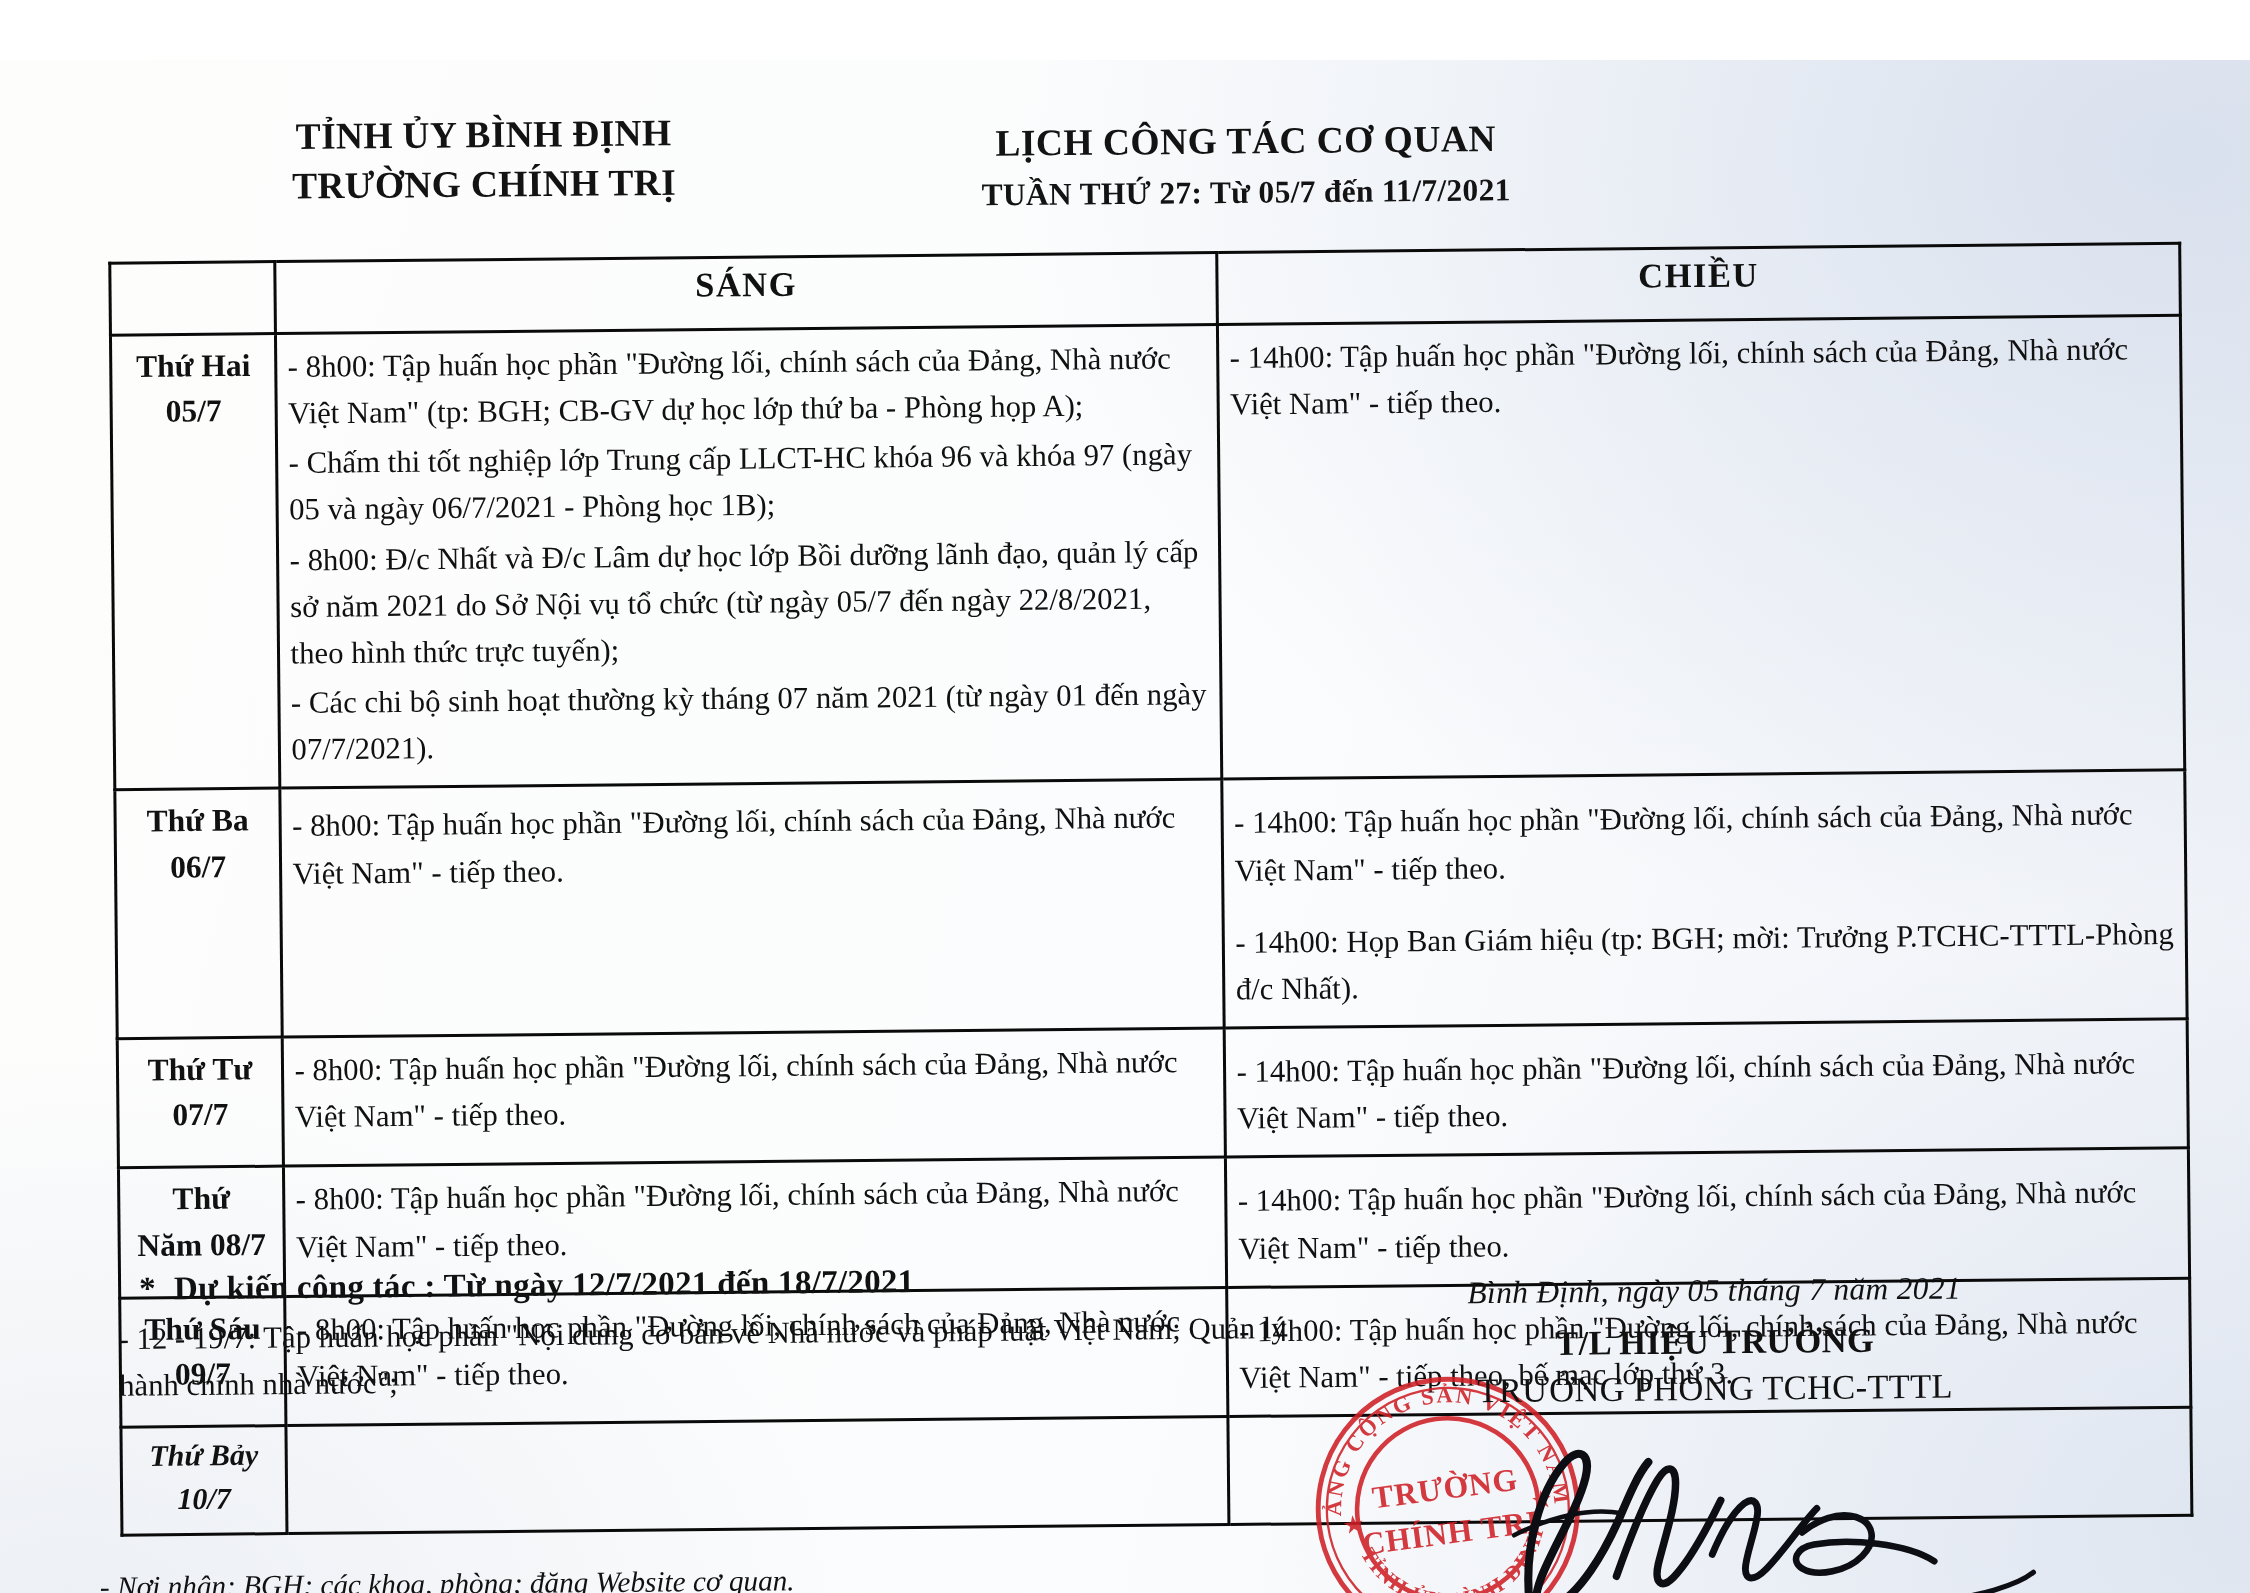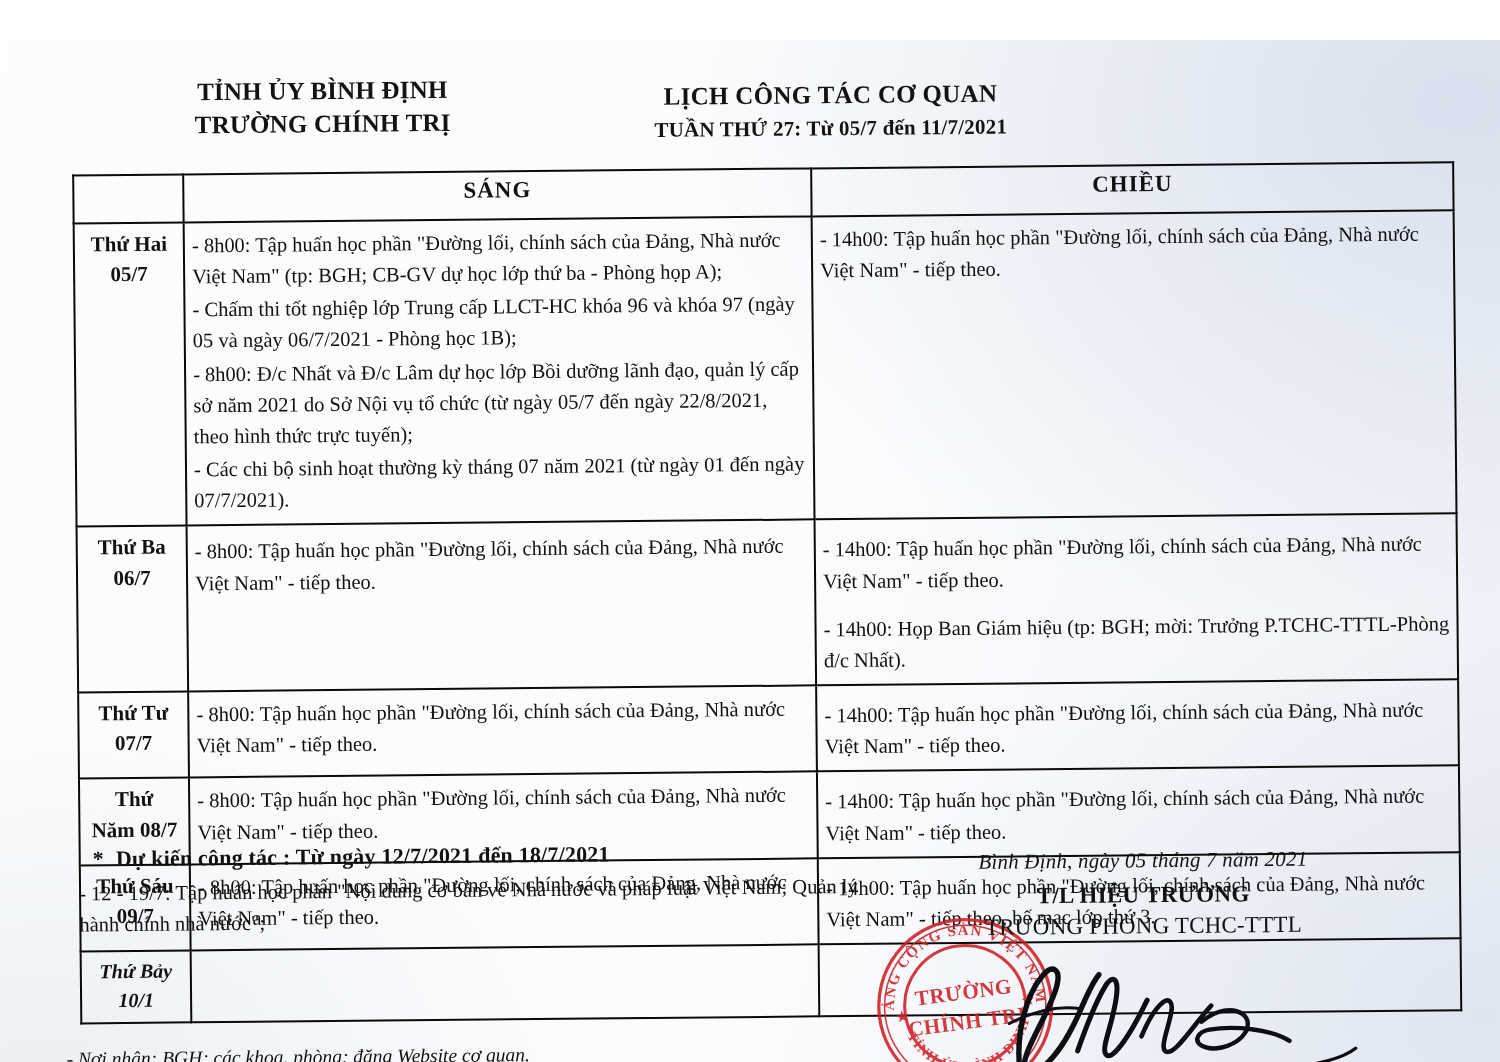--- a/index.html
+++ b/index.html
@@ -317,21 +317,21 @@
               <p>- 8h00: Tập huấn học phần "Đường lối, chính sách của Đảng, Nhà nước Việt Nam" - tiếp theo.</p>
             </td>
             <td class="slot aft-pad">
               <p>- 14h00: Tập huấn học phần "Đường lối, chính sách của Đảng, Nhà nước Việt Nam" - tiếp theo, bế mạc lớp thứ 3.</p>
             </td>
           </tr>
 
           <tr class="empty-row">
             <td class="daycell sat">
               <div>Thứ Bảy</div>
-              <div>10/1</div>
+              <div>10/7</div>
             </td>
             <td class="slot"></td>
             <td class="slot"></td>
           </tr>
         </tbody>
       </table>
     </div>
 
     <div class="fo-plan">
       <div class="fo-plan-title">

